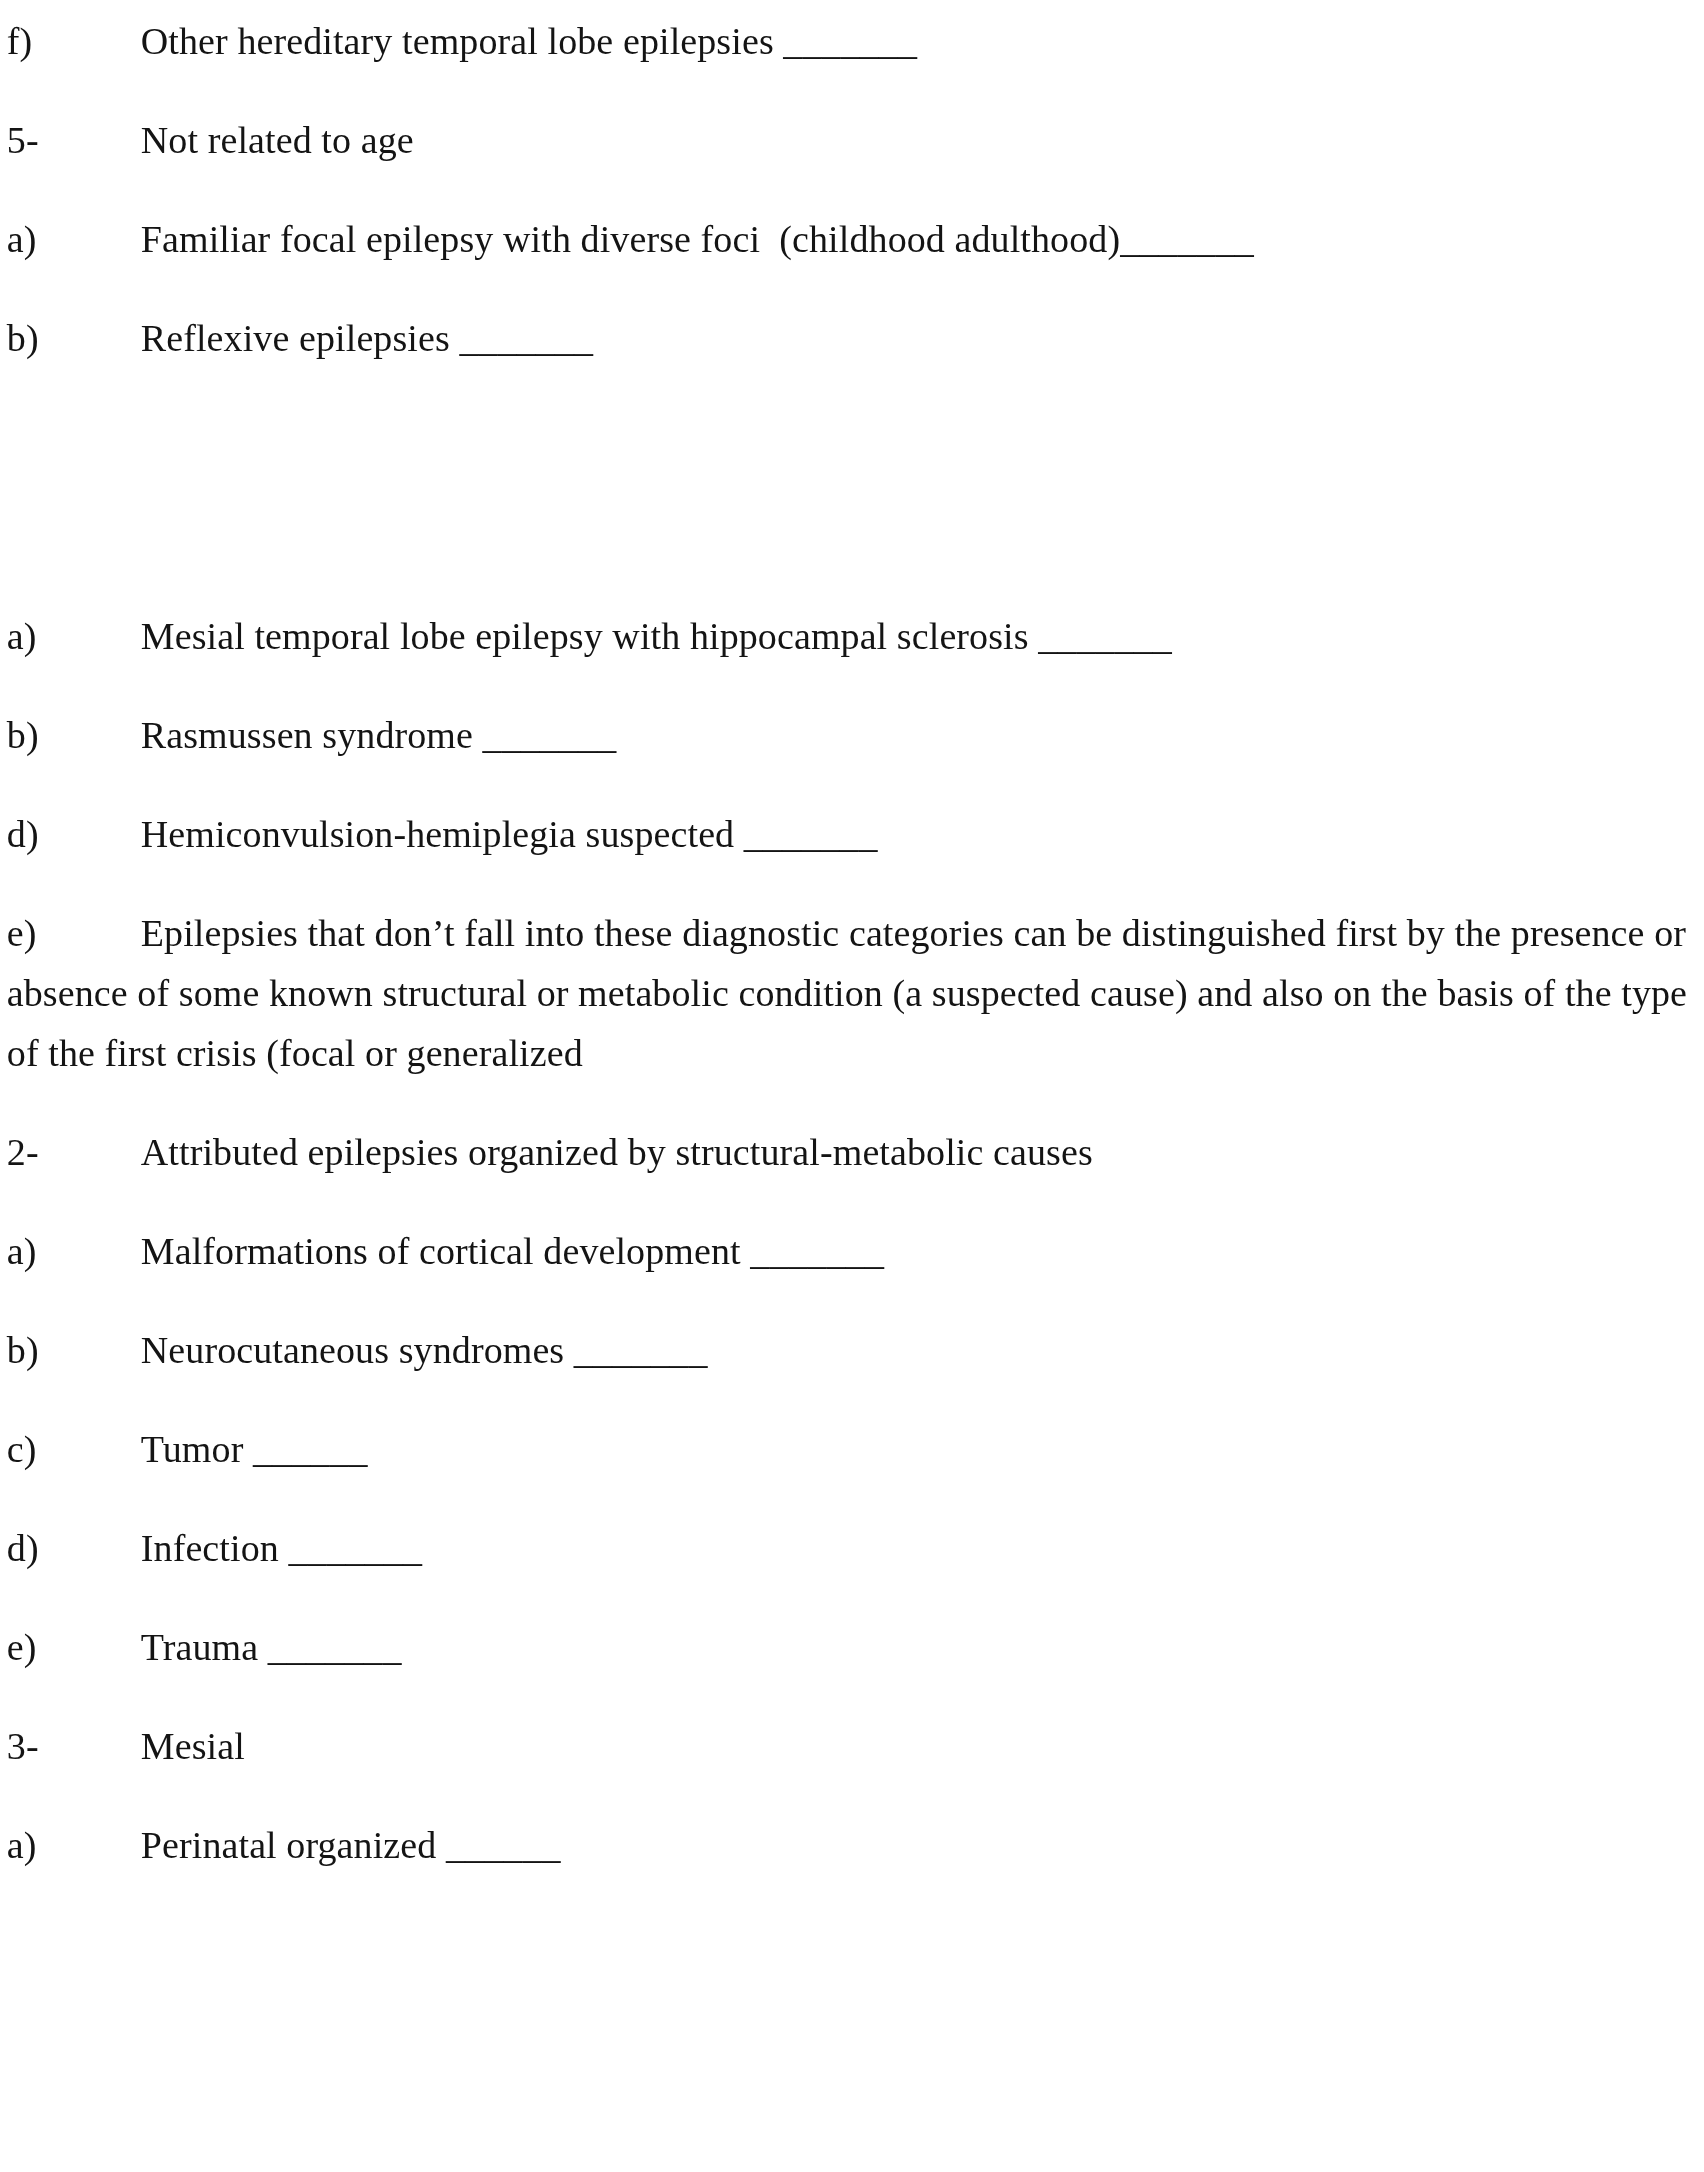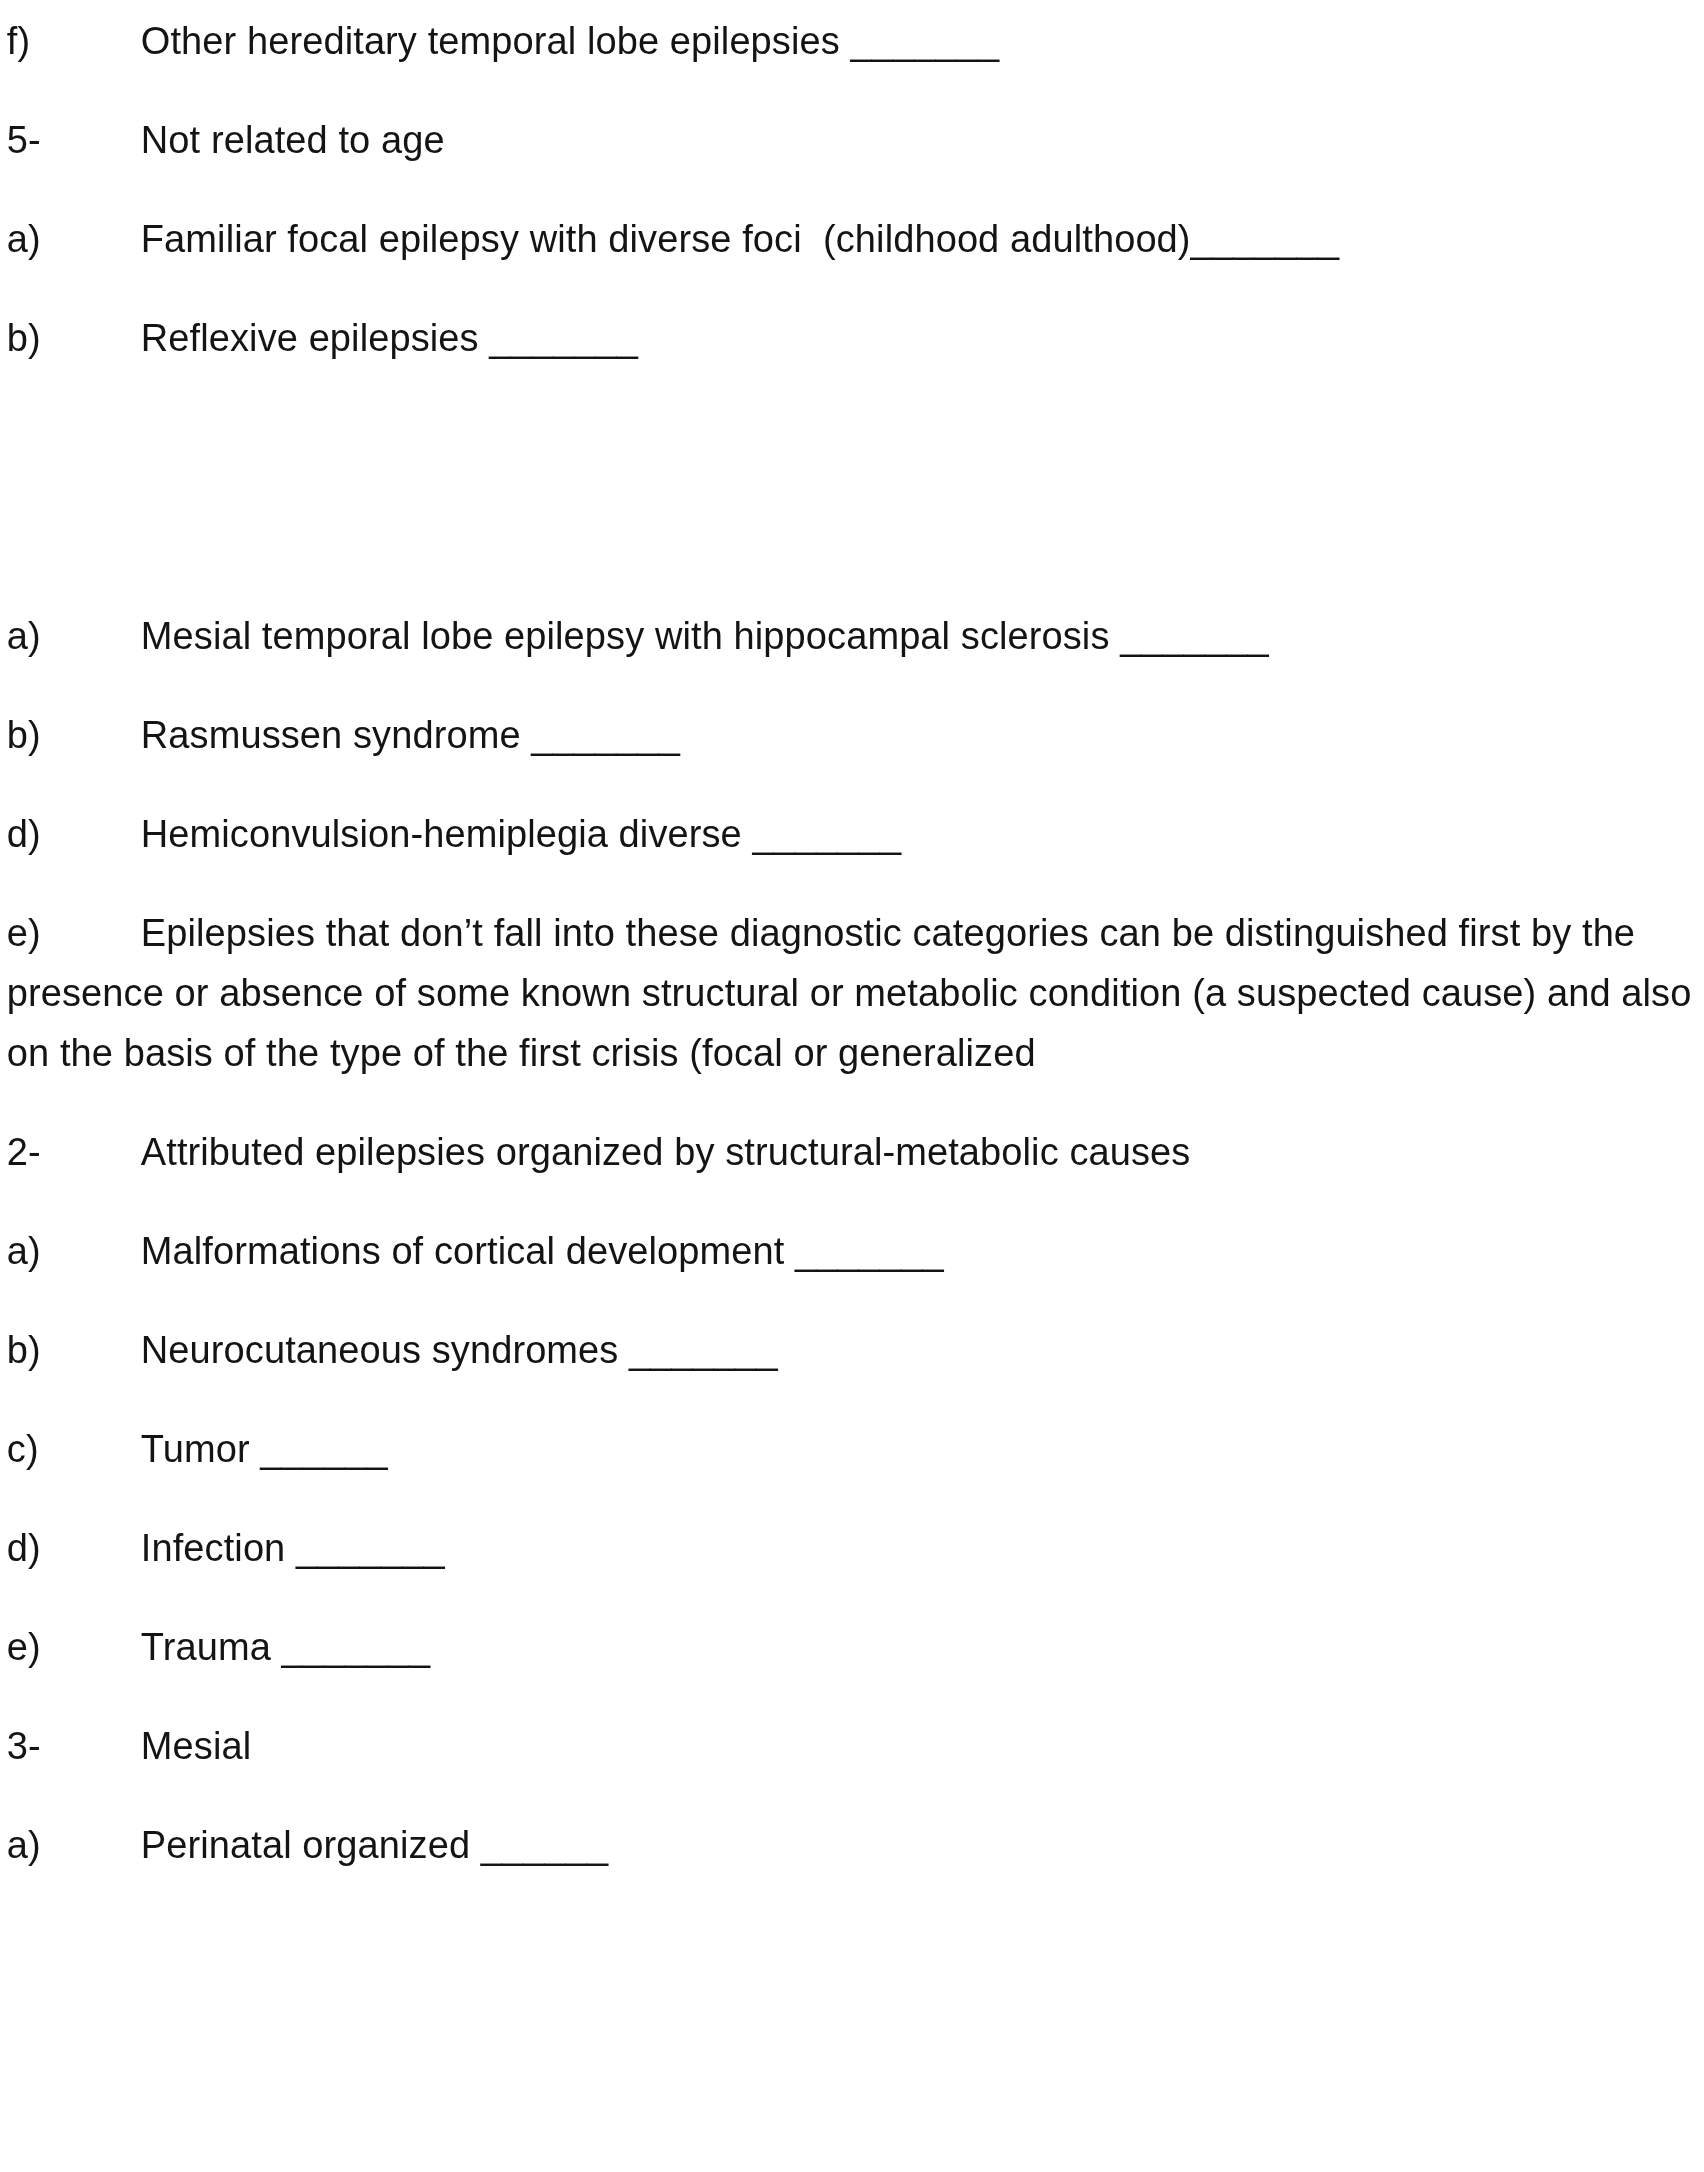--- a/index.html
+++ b/index.html
@@ -13,20 +13,21 @@
     background: #ffffff;
     overflow: hidden;
     font-family: "Liberation Sans", "DejaVu Sans", sans-serif;
   }
   .page {
     box-sizing: border-box;
     width: 1705px;
     height: 1948px;
     padding: 11px 12.3px 0 6.8px;
     color: #141414;
+    font-family: Liberation Serif, serif;
   }
   .line {
     font-size: 38px;
     line-height: 60px;
     margin: 0 0 39px 0;
     letter-spacing: 0.1px;
   }
   .marker {
     display: inline-block;
     width: 134px;
@@ -47,21 +48,21 @@
 <body style="background: rgb(255, 255, 255);">
 
 <main class="page" id="doc-root" style="color: rgb(20, 20, 20);">
     <div class="line"><span class="marker">f)</span><span class="text">Other hereditary temporal lobe epilepsies _______</span></div>
     <div class="line"><span class="marker">5-</span><span class="text">Not related to age</span></div>
     <div class="line"><span class="marker">a)</span><span class="text">Familiar focal epilepsy with diverse foci  (childhood adulthood)_______</span></div>
     <div class="line"><span class="marker">b)</span><span class="text">Reflexive epilepsies _______</span></div>
     <div class="spacer"></div>
     <div class="line"><span class="marker">a)</span><span class="text">Mesial temporal lobe epilepsy with hippocampal sclerosis _______</span></div>
     <div class="line"><span class="marker">b)</span><span class="text">Rasmussen syndrome _______</span></div>
-    <div class="line"><span class="marker">d)</span><span class="text">Hemiconvulsion-hemiplegia diverse _______</span></div>
+    <div class="line"><span class="marker">d)</span><span class="text">Hemiconvulsion-hemiplegia suspected _______</span></div>
     <div class="line"><span class="marker">e)</span><span class="text">Epilepsies that don’t fall into these diagnostic categories can be distinguished first by the presence or absence of some known structural or metabolic condition (a suspected cause) and also on the basis of the type of the first crisis (focal or generalized</span></div>
     <div class="line"><span class="marker">2-</span><span class="text">Attributed epilepsies organized by structural-metabolic causes</span></div>
     <div class="line"><span class="marker">a)</span><span class="text">Malformations of cortical development _______</span></div>
     <div class="line"><span class="marker">b)</span><span class="text">Neurocutaneous syndromes _______</span></div>
     <div class="line"><span class="marker">c)</span><span class="text">Tumor ______</span></div>
     <div class="line"><span class="marker">d)</span><span class="text">Infection _______</span></div>
     <div class="line"><span class="marker">e)</span><span class="text">Trauma _______</span></div>
     <div class="line"><span class="marker">3-</span><span class="text">Mesial</span></div>
     <div class="line"><span class="marker">a)</span><span class="text">Perinatal organized ______</span></div>
   </main>

